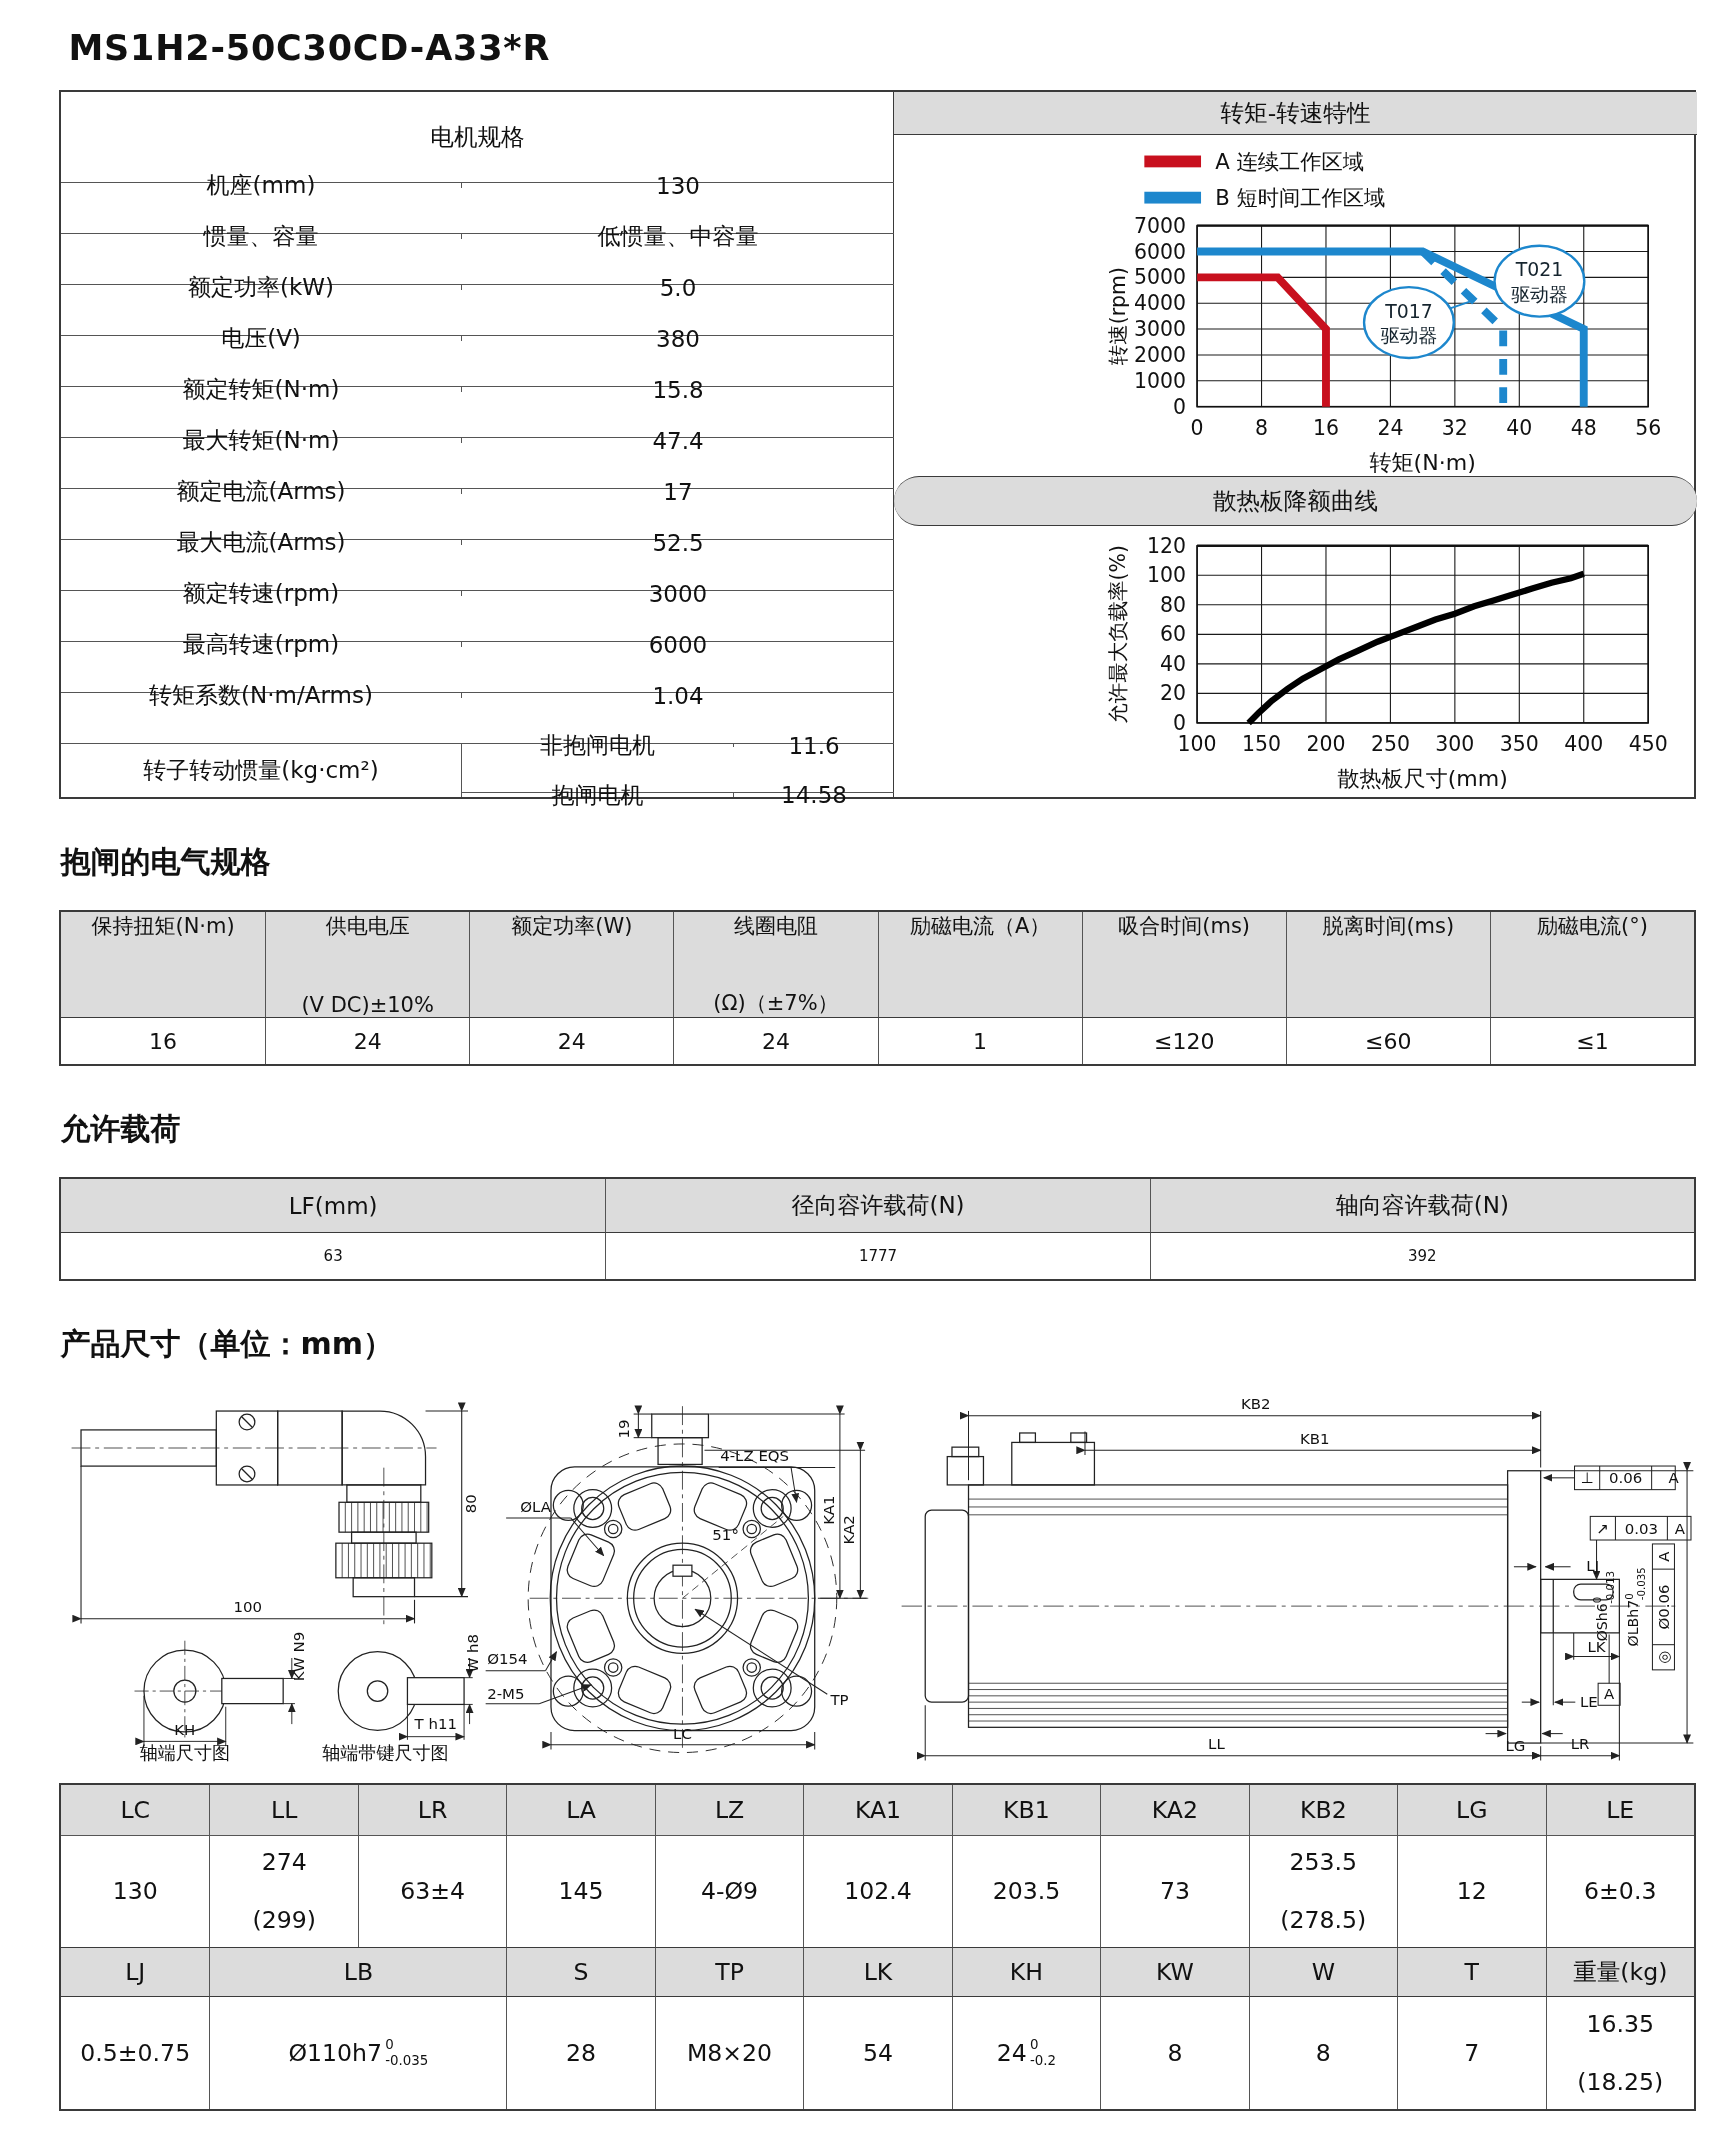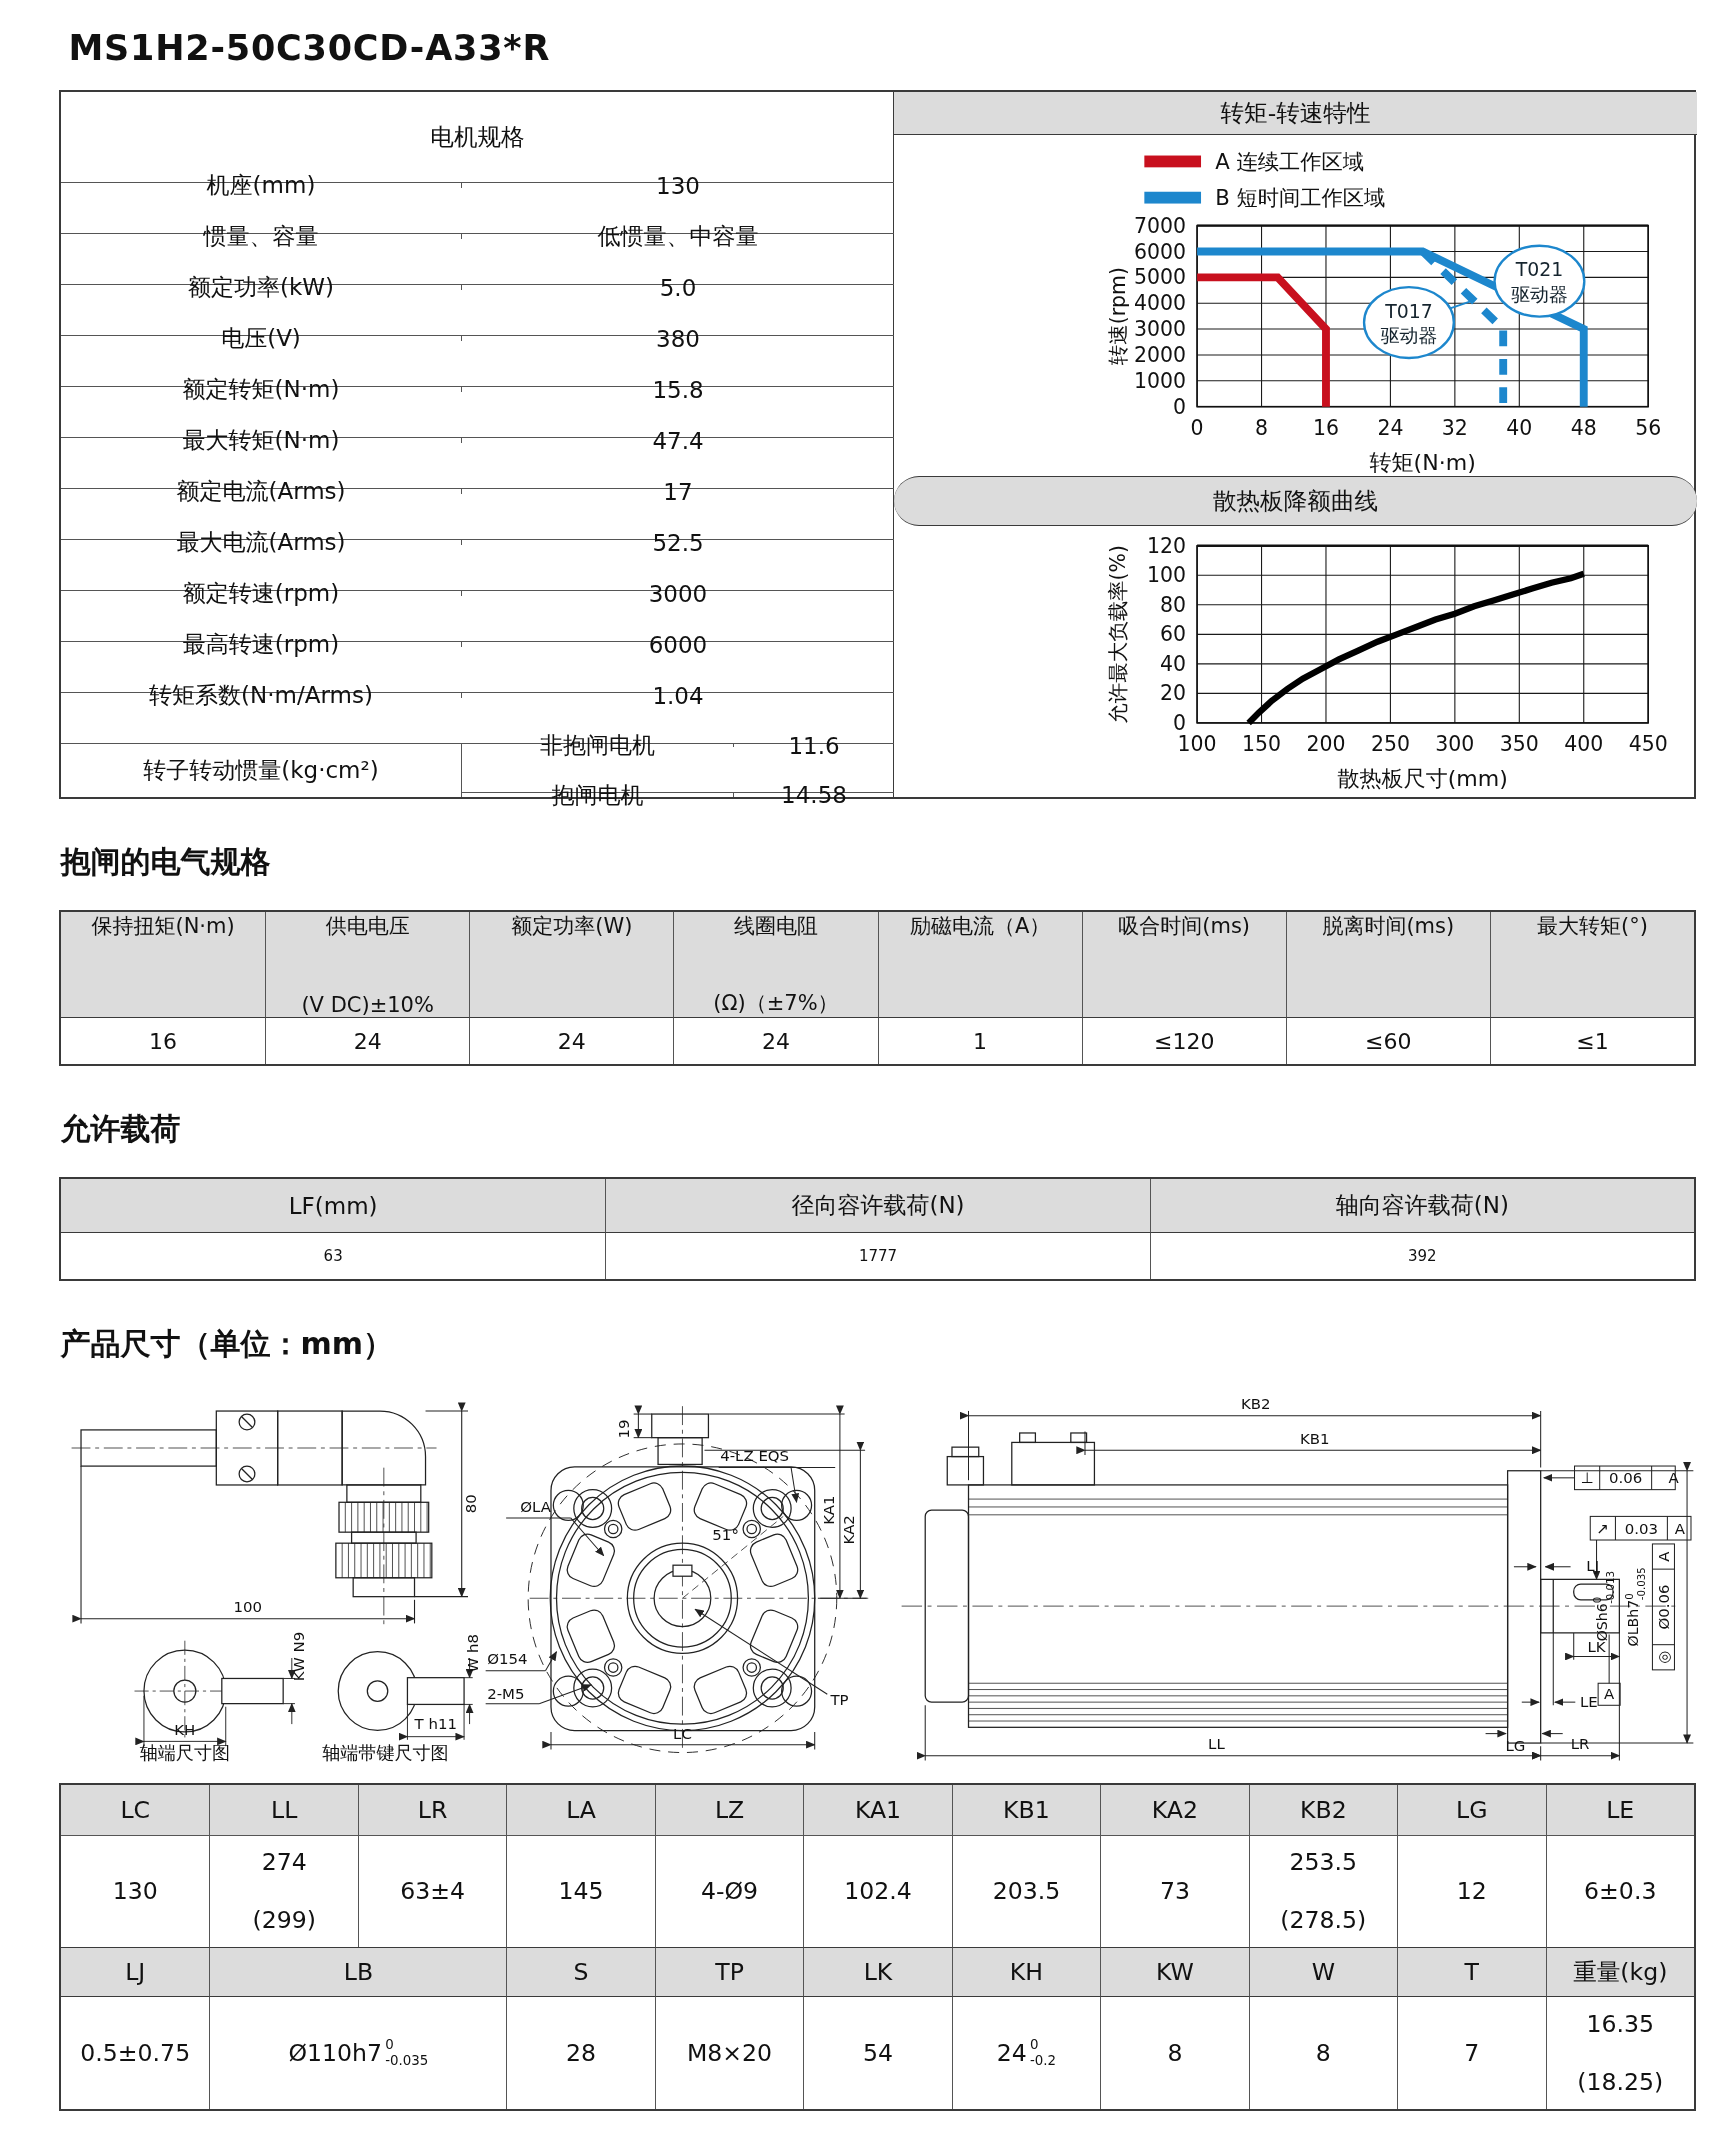--- a/index.html
+++ b/index.html
@@ -203,21 +203,21 @@
     <div class="bh">
         <span>励磁电流（A）</span>
       </div>
     <div class="bh">
         <span>吸合时间(ms)</span>
       </div>
     <div class="bh">
         <span>脱离时间(ms)</span>
       </div>
     <div class="bh">
-        <span>最大转矩(°)</span>
+        <span>励磁电流(°)</span>
       </div>
     <div class="bv">16</div>
     <div class="bv">24</div>
     <div class="bv">24</div>
     <div class="bv">24</div>
     <div class="bv">1</div>
     <div class="bv">≤120</div>
     <div class="bv">≤60</div>
     <div class="bv">≤1</div>
   </div>

